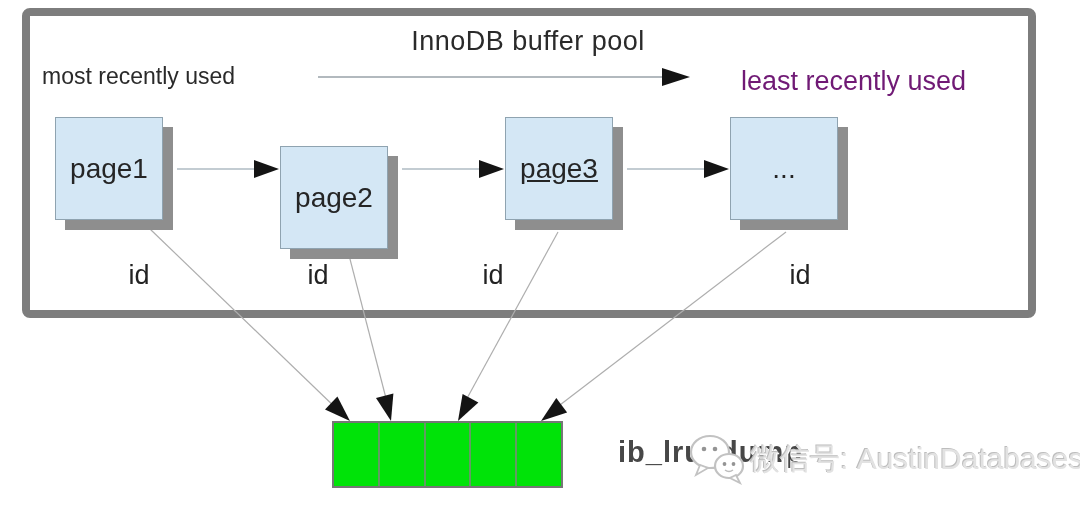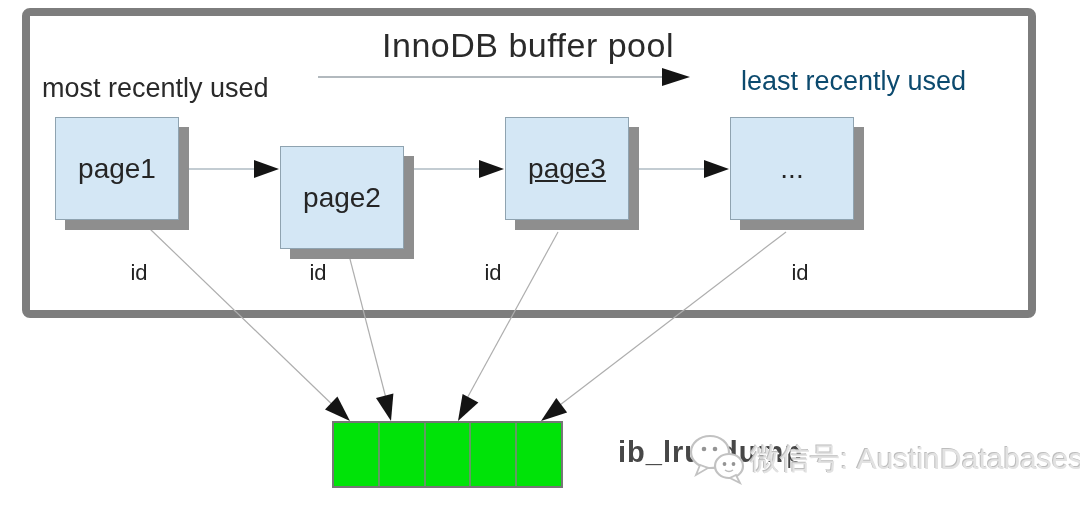--- a/index.html
+++ b/index.html
@@ -8,41 +8,41 @@
     font-family:"Liberation Sans", sans-serif;background:#ffffff;
   }
   
   .outer-box{
     position:absolute;left:22px;top:8px;width:1014px;height:310px;
     border:8px solid #7d7d7d;border-radius:8px;background:#ffffff;
     box-sizing:border-box;z-index:0;
   }
   .bp-title{
     position:absolute;left:328px;top:26px;width:400px;text-align:center;
-    font-size:34px;color:#2a2a2a;z-index:3;letter-spacing:0.5px;
+    font-size:27px;color:#2a2a2a;z-index:3;letter-spacing:0.5px;
   }
   .mru{
-    position:absolute;left:42px;top:73px;font-size:27px;color:#2a2a2a;z-index:3;
+    position:absolute;left:42px;top:63px;font-size:23px;color:#2a2a2a;z-index:3;
   }
   .lruL{
-    position:absolute;left:741px;top:66px;font-size:27px;color:#0c4a6e;z-index:3;
+    position:absolute;left:741px;top:66px;font-size:27px;color:#701a75;z-index:3;
   }
   .lines{position:absolute;left:0;top:0;width:1080px;height:508px;z-index:2;}
   
   .page-box{
-    position:absolute;top:117px;width:124px;height:103px;
+    position:absolute;top:117px;width:108px;height:103px;
     background:#d4e7f5;border:1px solid #8fa3b0;box-sizing:border-box;
     box-shadow:10px 10px 0 0 #8e8e8e;
     display:flex;align-items:center;justify-content:center;
     font-size:28px;color:#252525;z-index:3;
   }
   .pb1{left:55px;} .pb2{left:280px;margin-top:29px;} .pb3{left:505px;text-decoration:underline;} .pb4{left:730px;}
   .id-label{
     position:absolute;top:260px;width:60px;text-align:center;
-    font-size:22px;color:#222222;z-index:3;
+    font-size:27px;color:#222222;z-index:3;
   }
   .idl1{left:109px;} .idl2{left:288px;} .idl3{left:463px;} .idl4{left:770px;}
   
   .array{
     position:absolute;left:332px;top:421px;width:231px;height:67px;
     border:2px solid #767676;box-sizing:border-box;display:flex;z-index:1;
     background:#00e308;
   }
   .array-cell{flex:1;}
   .array-cell:not(:last-child){border-right:2px solid #639b63;}

